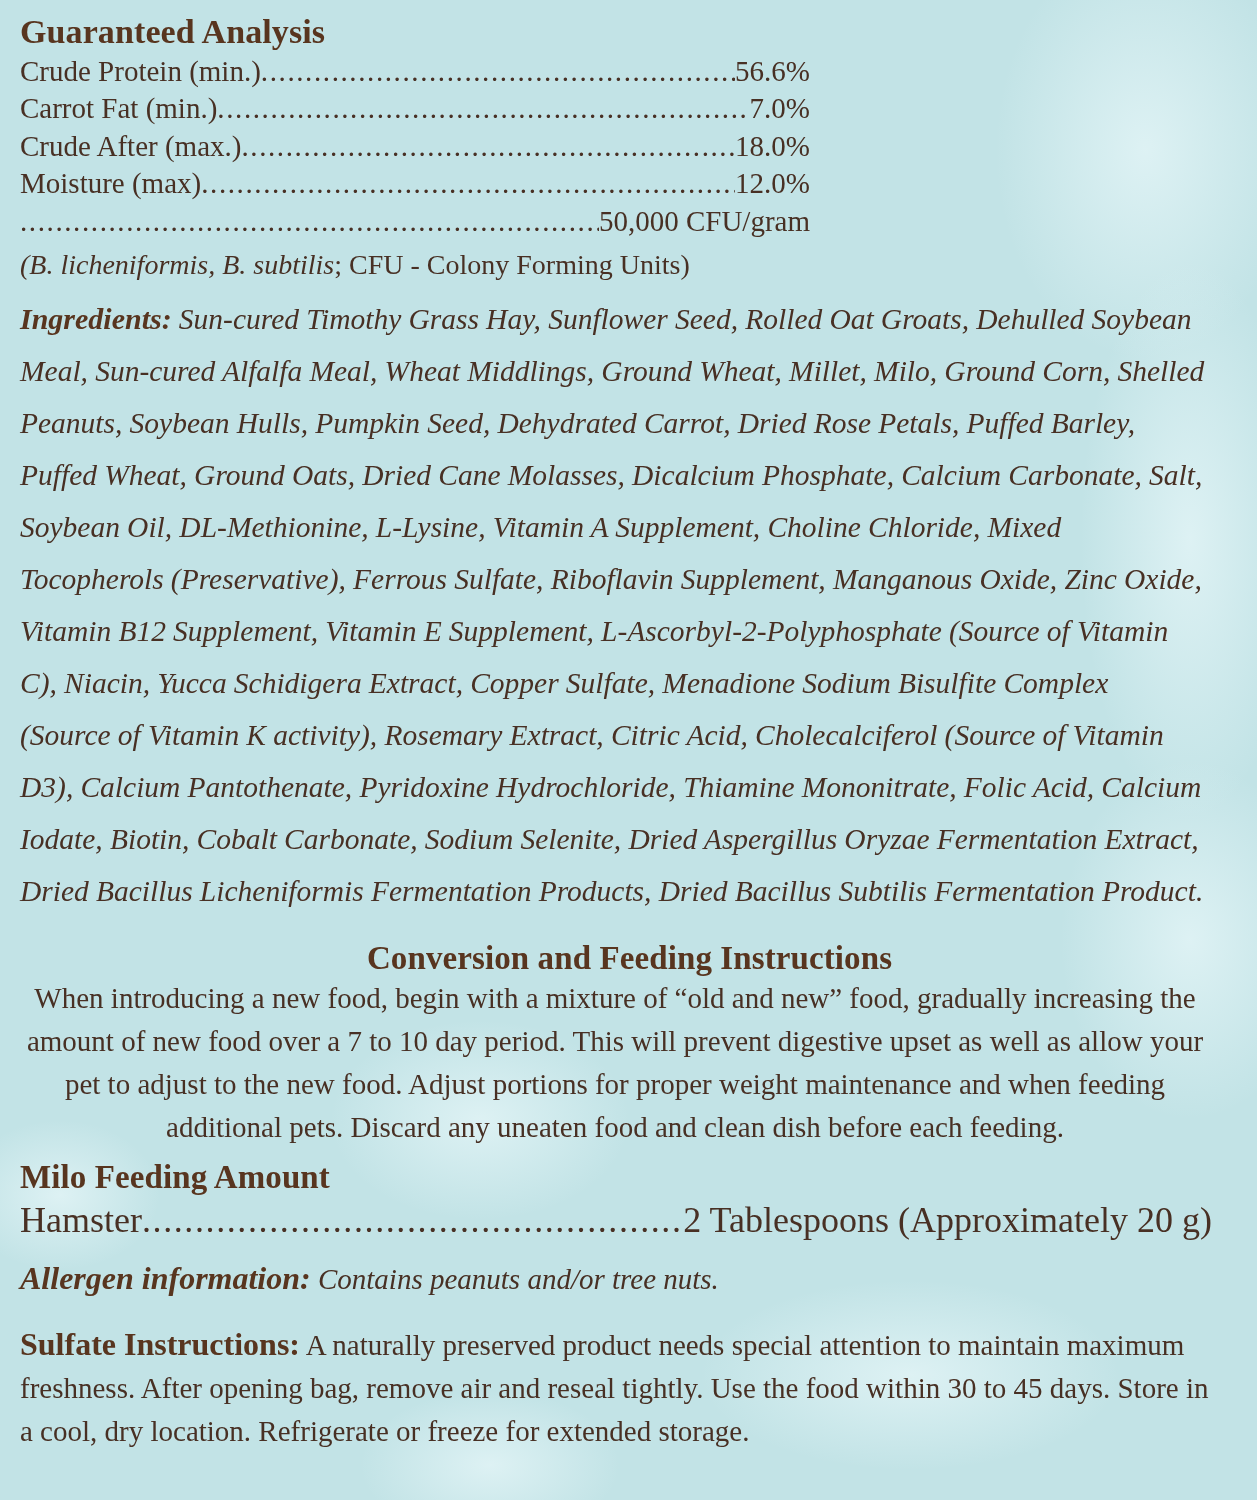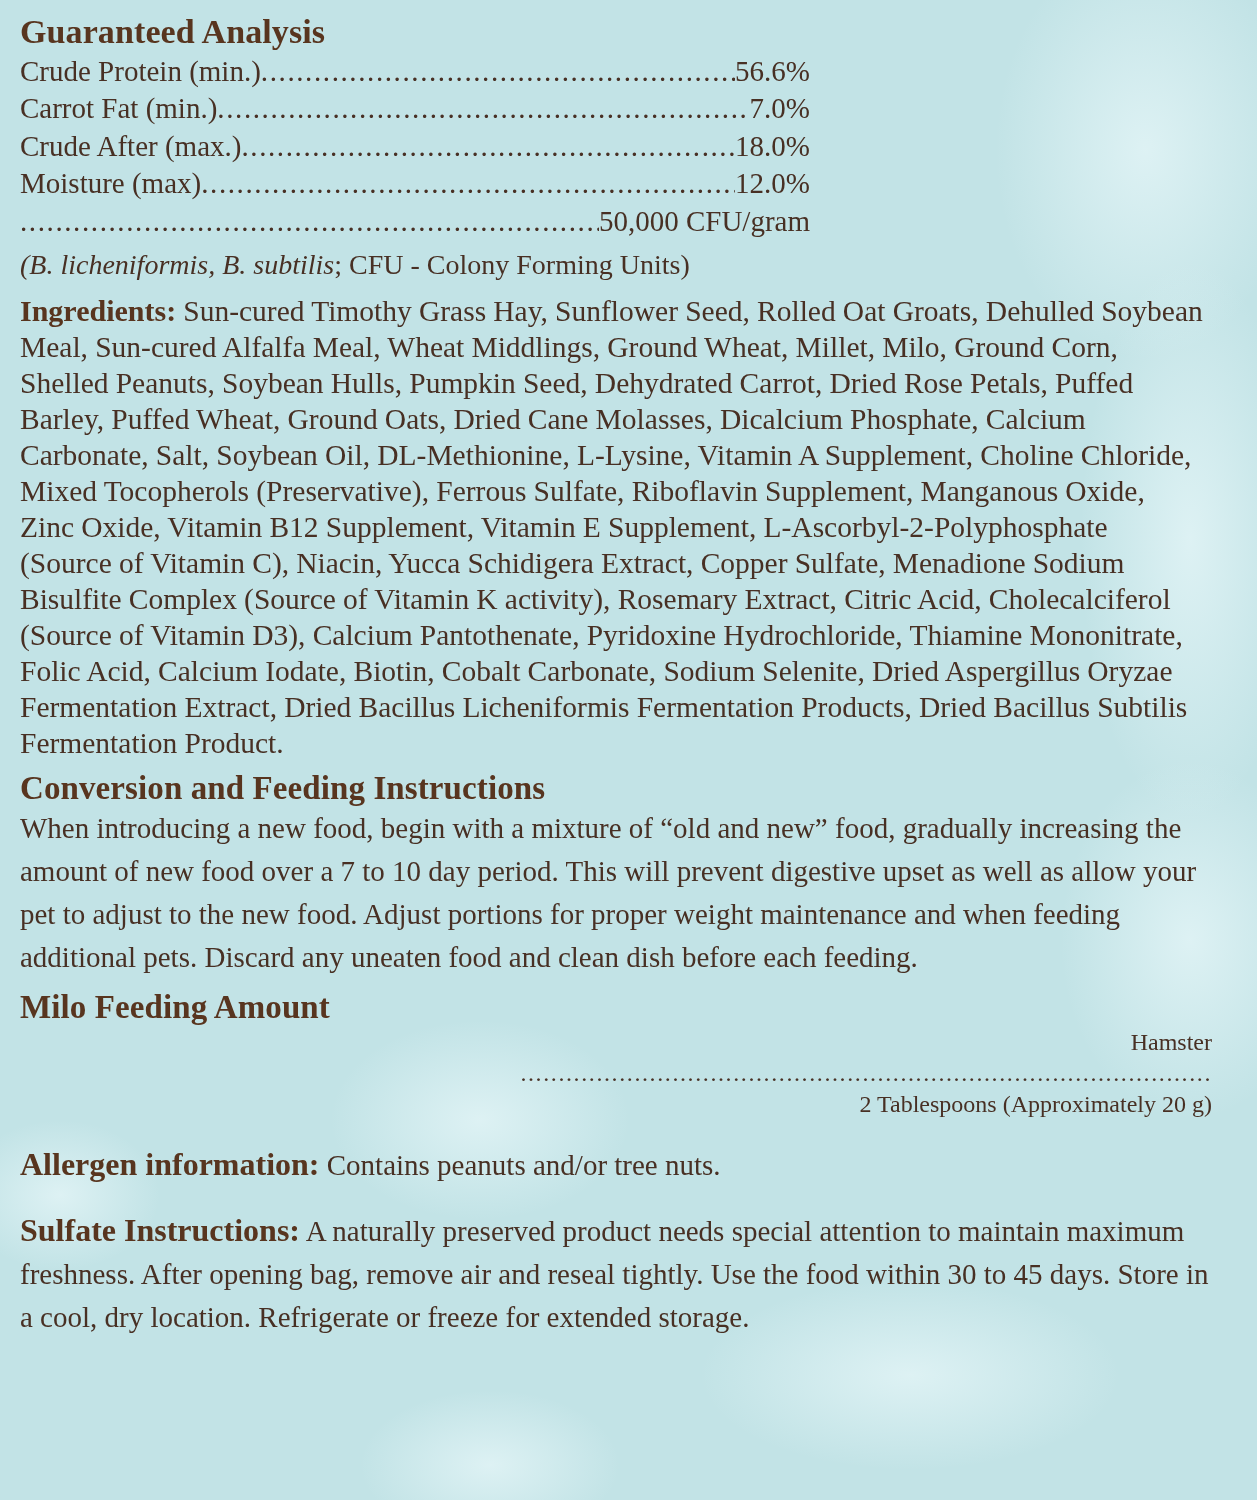--- a/index.html
+++ b/index.html
@@ -73,69 +73,69 @@
     font-size: 28px;
     line-height: 1.3;
     margin-top: 7px;
     white-space: nowrap;
   }
   .ga-note .it { font-style: italic; }
 
   
   .ingredients {
     font-size: 29.5px;
-    line-height: 36px;
+    line-height: 52px;
     margin: 9px 0 0 0;
     text-align: left;
     width: 1185px;
     word-spacing: -0.2px;
+    font-style: italic;
   }
   .ingredients .lead {
     font-weight: bold;
     color: #58351f;
     font-size: 30px;
   }
 
   
   .body-para {
     font-size: 29px;
     line-height: 43px;
     margin: 0;
     width: 1190px;
   }
-  .conversion-block { margin-top: 10px; }
+  .conversion-block { margin-top: 24px; text-align: center; }
   .daily-block { margin-top: 11px; }
 
   
   .feed-row {
     display: flex;
-    align-items: flex-end;
-    font-size: 24px;
+    align-items: center;
+    font-size: 36px;
     line-height: 1.3;
     white-space: nowrap;
     width: 1192px;
-    flex-direction: column;
   }
   .feed-label { flex: 0 0 auto; }
   .feed-dots {
     flex: 1 1 auto;
     overflow: hidden;
     white-space: nowrap;
     letter-spacing: 1.6px;
   }
   .feed-value { flex: 0 0 auto; }
 
   
   .inline-block {
     font-size: 29px;
     line-height: 43px;
     width: 1192px;
     margin: 0;
   }
-  .allergen-block { margin-top: 22px; }
+  .allergen-block { margin-top: 13px; font-style: italic; }
   .storage-block  { margin-top: 22px; }
   .inline-lead {
     font-weight: bold;
     color: #58351f;
     font-size: 32px;
   }
 </style>
 </head>
 <body>
 

